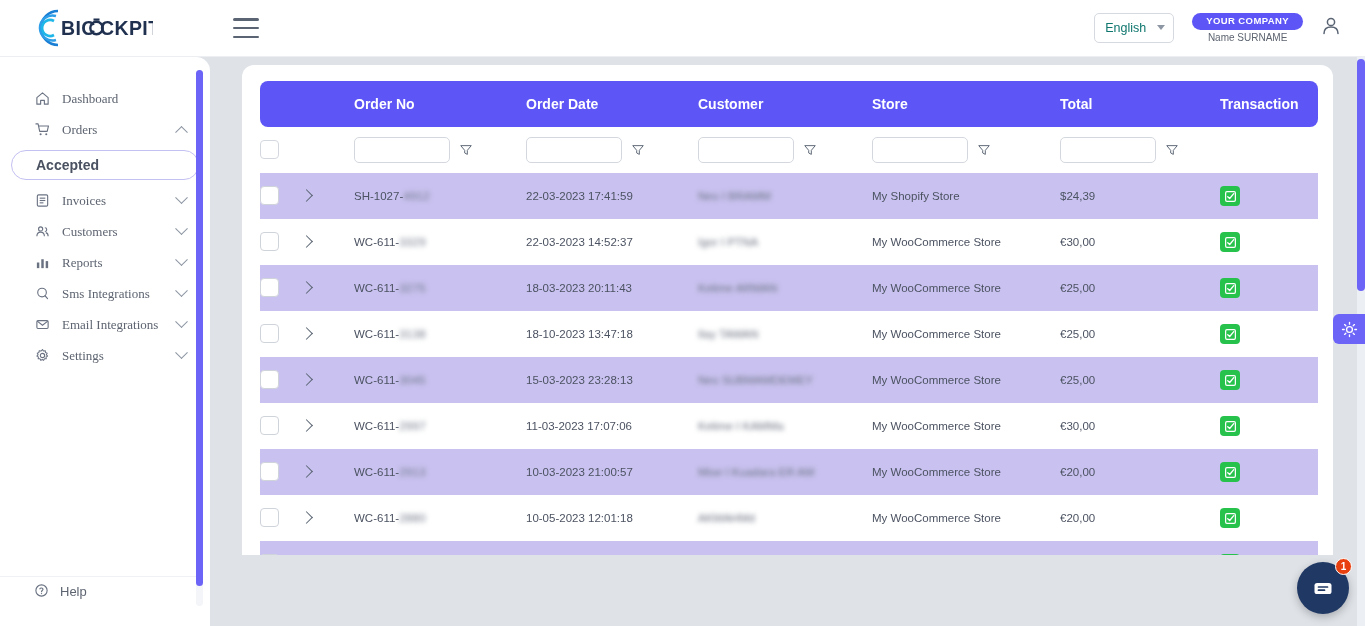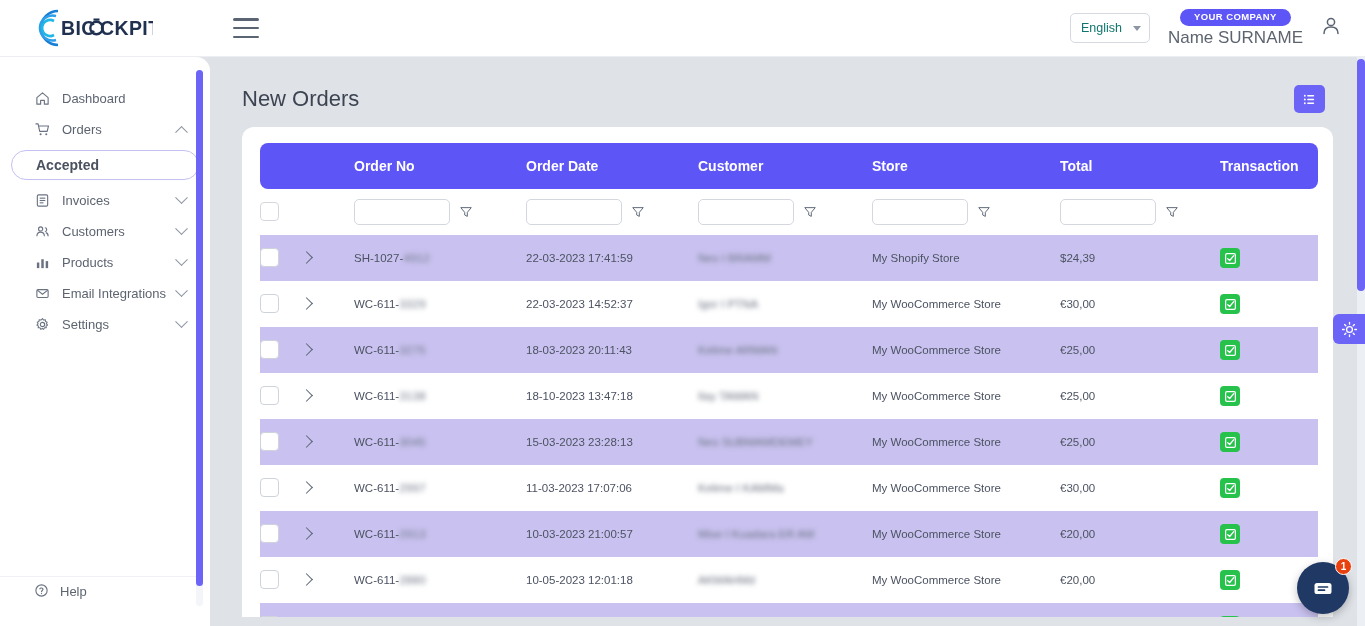--- a/index.html
+++ b/index.html
@@ -54,21 +54,21 @@
     display: flex; flex-direction: column; align-items: center;
     line-height: 1.15;
   }
   .company-badge {
     background: #5d55f5; color: #fff;
     font-size: 9.5px; font-weight: bold; letter-spacing: .4px;
     padding: 3px 14px; border-radius: 10px;
     white-space: nowrap;
   }
   .company-name {
-    font-size: 17px; color: #5d6470; margin-top: 2px;
+    font-size: 10px; color: #5d6470; margin-top: 2px;
     white-space: nowrap;
   }
   .user-ico { margin-left: 16px; cursor: pointer; }
 
   
   .sidebar {
     position: absolute; top: 57px; left: 0;
     width: 210px; height: 569px;
     background: #ffffff;
     border-top-right-radius: 14px;
@@ -85,20 +85,21 @@
     background: #6c63f7; border-radius: 4px;
   }
   .side-list { padding-top: 26px; }
   .side-item {
     height: 31px; margin: 0 12px;
     display: flex; align-items: center;
     font-size: 13px; color: #5d6470;
     cursor: pointer; border-radius: 6px;
     padding-left: 22px; padding-right: 12px;
     position: relative;
+    font-family: Liberation Serif, serif;
   }
   .side-item .si-ico {
     width: 17px; height: 17px; margin-right: 11px;
     display: flex; align-items: center; justify-content: center;
     flex: 0 0 17px;
   }
   .side-item .si-label { flex: 1; white-space: nowrap; }
   .side-caret {
     width: 9px; height: 9px;
     border-right: 1.6px solid #8d96a3;
@@ -363,24 +364,34 @@
     </div>
 
     <div class="side-item">
       <span class="si-ico">
         <svg width="15" height="15" viewBox="0 0 16 16">
             <rect x="2" y="8" width="2.6" height="6" fill="#6a7282"></rect>
             <rect x="6.7" y="4.5" width="2.6" height="9.5" fill="#6a7282"></rect>
             <rect x="11.4" y="6.5" width="2.6" height="7.5" fill="#6a7282"></rect>
           </svg>
       </span>
-      <span class="si-label">Products</span>
+      <span class="si-label">Reports</span>
       <span class="side-caret"></span>
     </div>
 
+    <div class="side-item">
+      <span class="si-ico">
+        <svg width="15" height="15" viewBox="0 0 16 16">
+            <circle cx="7.5" cy="7" r="4.6" fill="none" stroke="#6a7282" stroke-width="1.2"></circle>
+            <path d="M10.7 10.4 L13.4 13.4" stroke="#6a7282" stroke-width="1.2" stroke-linecap="round"></path>
+          </svg>
+      </span>
+      <span class="si-label">Sms Integrations</span>
+      <span class="side-caret"></span>
+    </div>
 
     <div class="side-item">
       <span class="si-ico">
         <svg width="15" height="15" viewBox="0 0 16 16">
             <rect x="2" y="3.8" width="12" height="8.4" rx="1.2" fill="none" stroke="#6a7282" stroke-width="1.2"></rect>
             <path d="M2.4 4.4 L8 8.8 L13.6 4.4" fill="none" stroke="#6a7282" stroke-width="1.2"></path>
           </svg>
       </span>
       <span class="si-label">Email Integrations</span>
       <span class="side-caret"></span>
@@ -405,33 +416,20 @@
           <path d="M6.3 6.2 C6.3 4.9 9.6 4.9 9.6 6.7 C9.6 8 8 8 8 9.3" fill="none" stroke="#6a7282" stroke-width="1.2" stroke-linecap="round"></path>
           <circle cx="8" cy="11.3" r="0.7" fill="#6a7282"></circle>
         </svg>
     </span>
     <span>Help</span>
   </div>
 </div>
 
 <div class="main">
 
-  <div class="page-head">
-    <div class="page-title">New Orders</div>
-    <div class="list-btn">
-      <svg width="15" height="15" viewBox="0 0 16 16">
-        <circle cx="3" cy="4" r="1" fill="#fff"></circle>
-          <rect x="5.5" y="3.3" width="7.5" height="1.5" rx=".7" fill="#fff"></rect>
-        <circle cx="3" cy="8" r="1" fill="#fff"></circle>
-          <rect x="5.5" y="7.3" width="7.5" height="1.5" rx=".7" fill="#fff"></rect>
-        <circle cx="3" cy="12" r="1" fill="#fff"></circle>
-          <rect x="5.5" y="11.3" width="7.5" height="1.5" rx=".7" fill="#fff"></rect>
-      </svg>
-    </div>
-  </div>
 
   <div class="card">
     <table class="orders">
       <colgroup>
         <col class="c-chk">
           <col class="c-exp">
           <col class="c-ono">
           <col class="c-date">
         <col class="c-cust">
           <col class="c-store">

